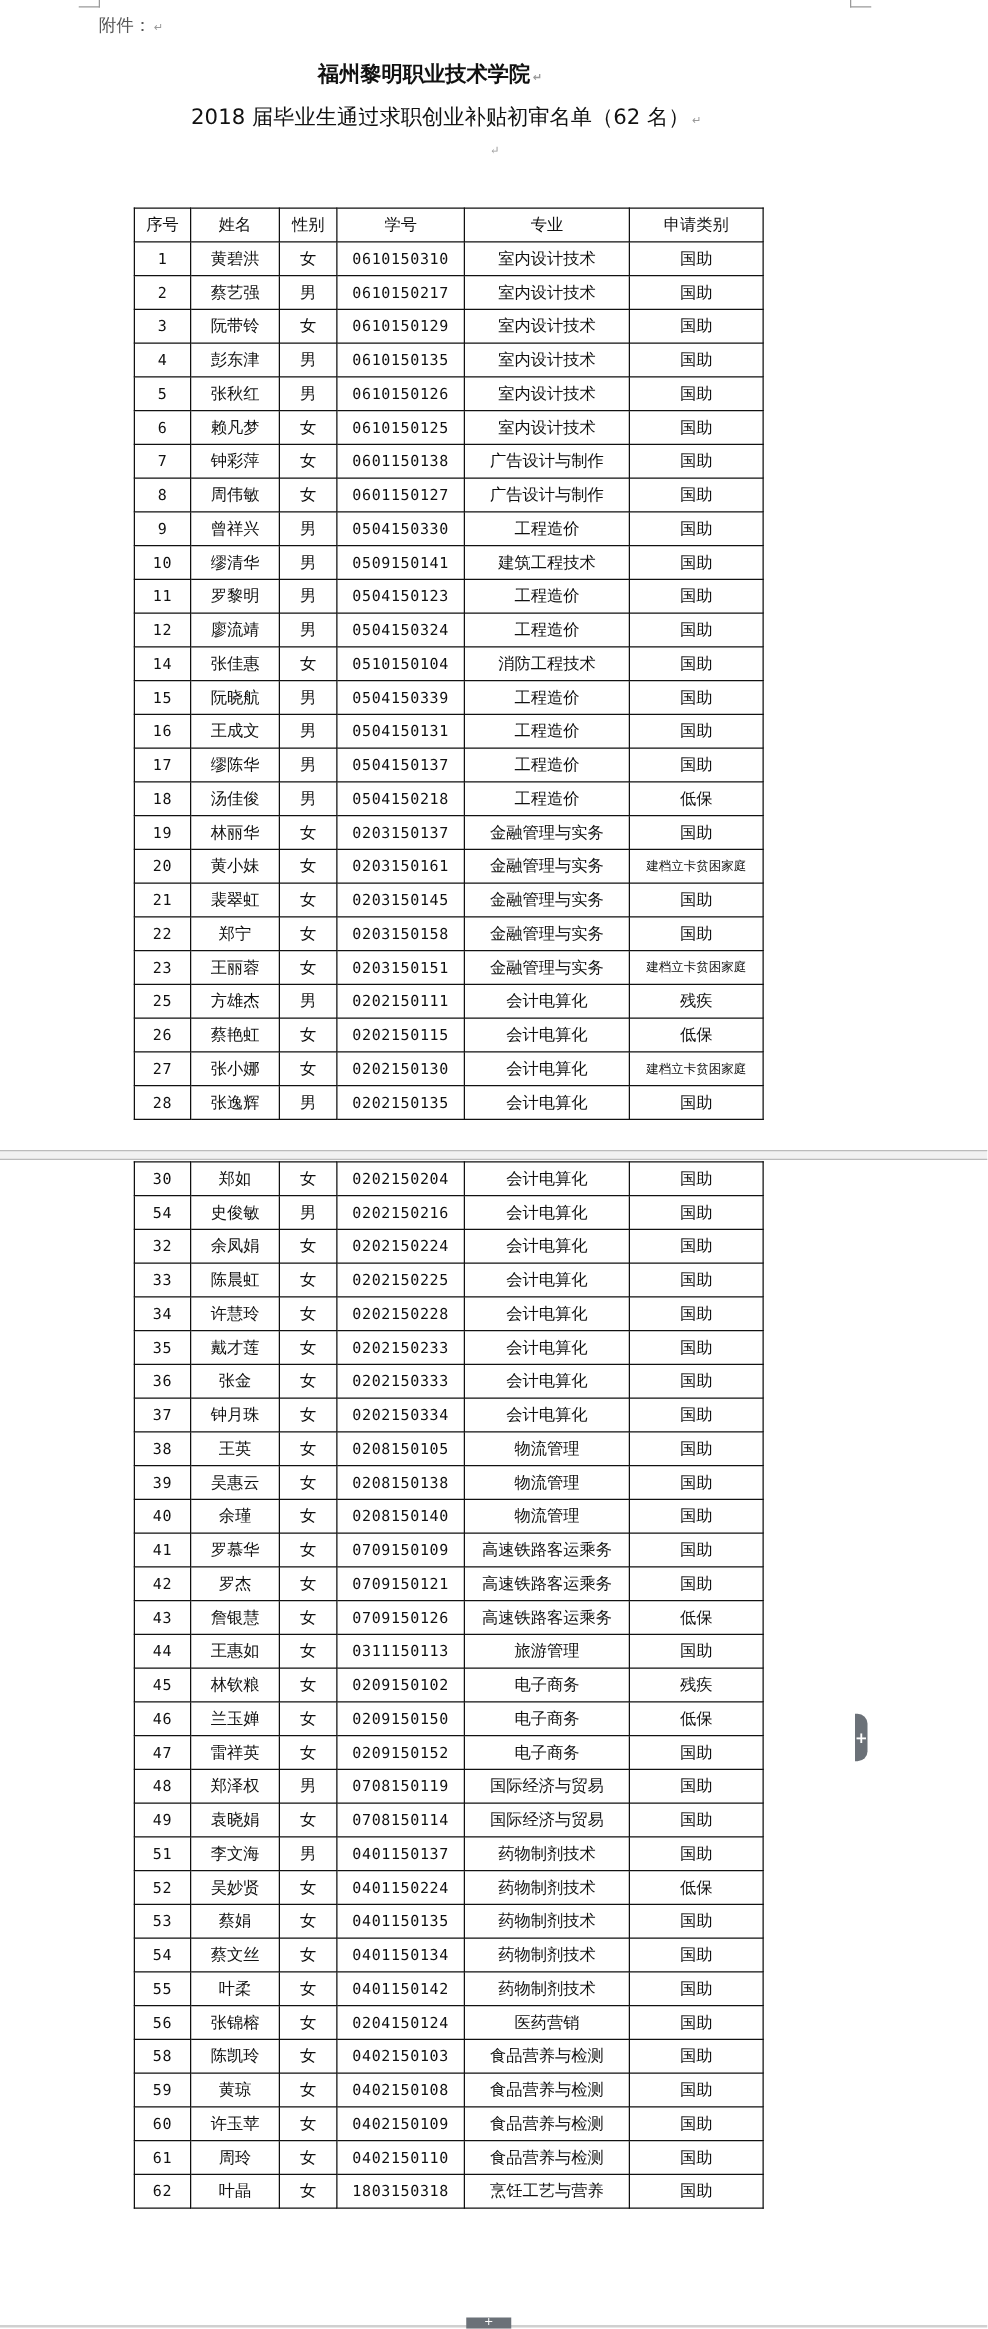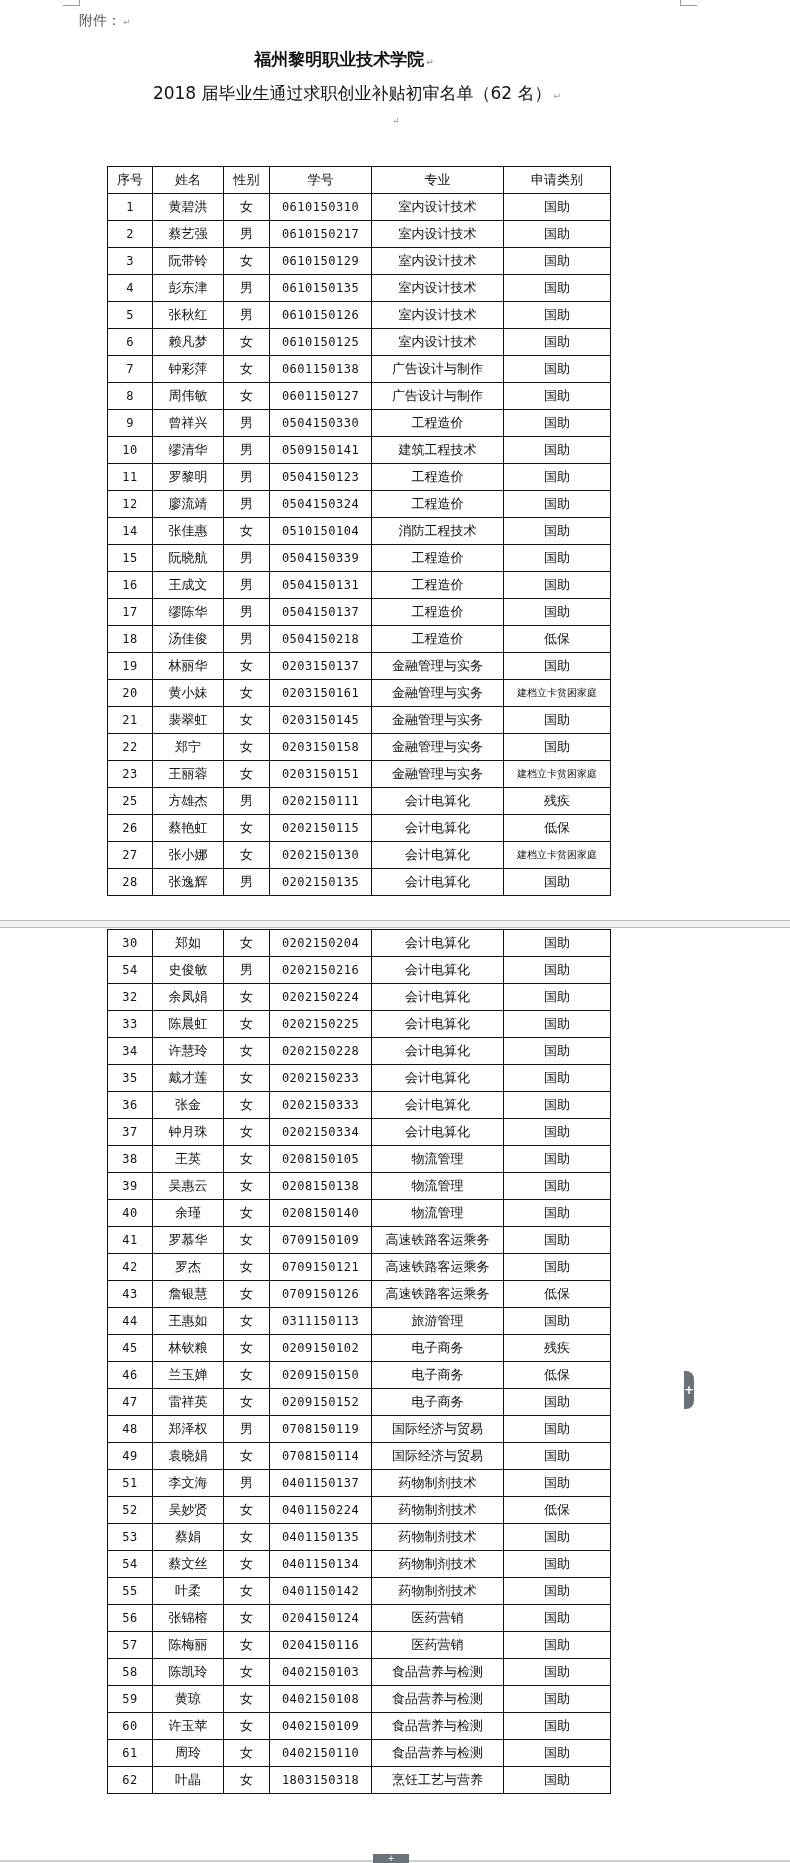--- a/index.html
+++ b/index.html
@@ -481,28 +481,20 @@
       </tr>
       <tr>
         <td class="num">56</td>
         <td>张锦榕</td>
         <td>女</td>
         <td class="num">0204150124</td>
         <td>医药营销</td>
         <td>国助</td>
       </tr>
       <tr>
-        <td class="num">57</td>
-        <td>陈梅丽</td>
-        <td>女</td>
-        <td class="num">0204150116</td>
-        <td>医药营销</td>
-        <td>国助</td>
-      </tr>
-      <tr>
         <td class="num">58</td>
         <td>陈凯玲</td>
         <td>女</td>
         <td class="num">0402150103</td>
         <td>食品营养与检测</td>
         <td>国助</td>
       </tr>
       <tr>
         <td class="num">59</td>
         <td>黄琼</td>

